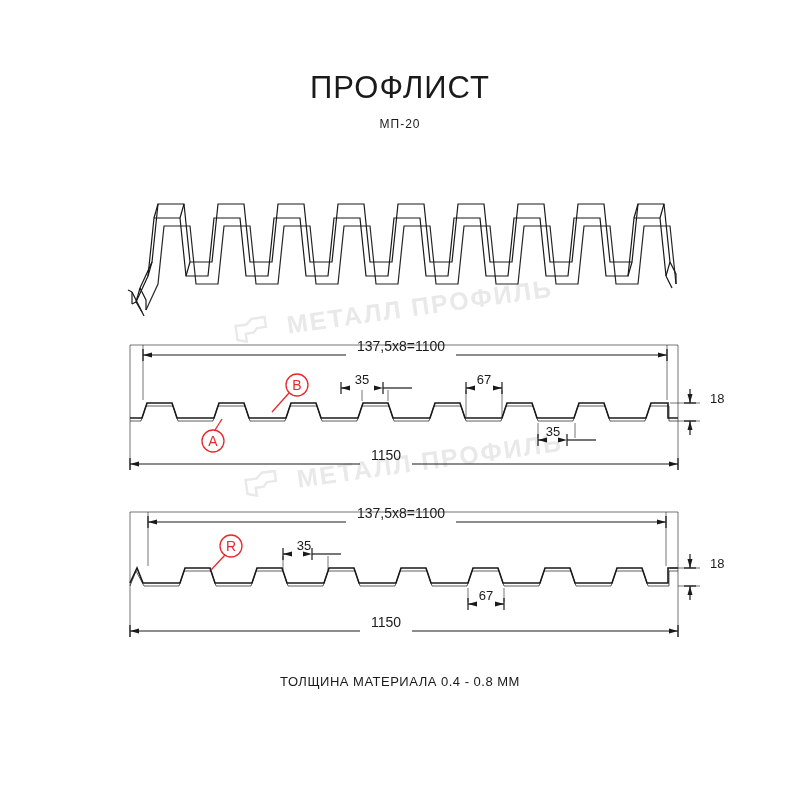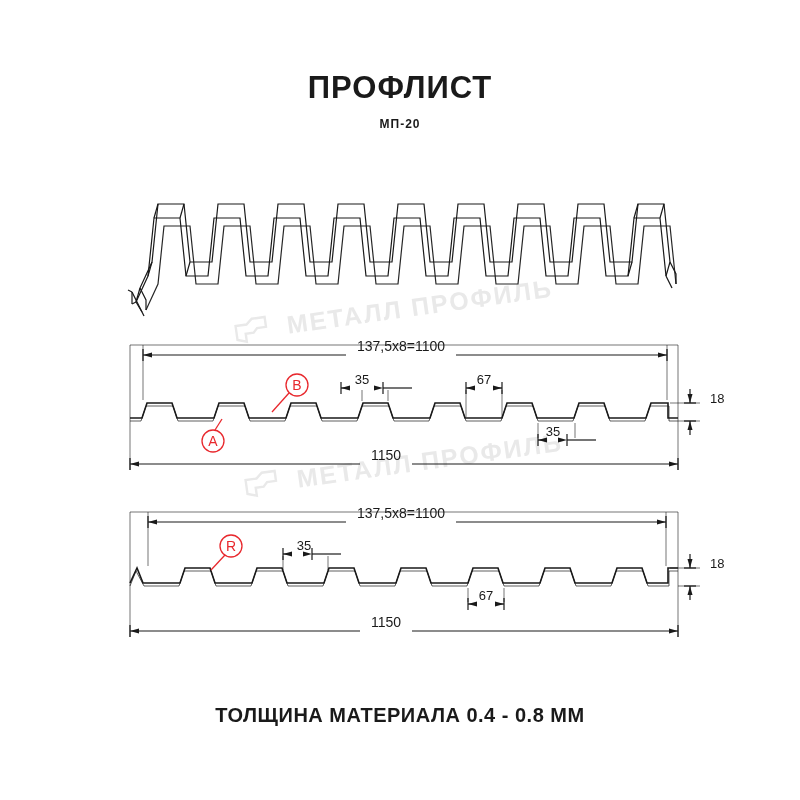--- a/index.html
+++ b/index.html
@@ -19,34 +19,34 @@
     position: absolute;
     inset: 0;
     width: 800px;
     height: 800px;
   }
   .title {
     position: absolute;
     left: 0;
     right: 0;
     text-align: center;
-    font-weight: bold;
+    font-weight: normal;
     letter-spacing: 1px;
   }
   #page-title {
     top: 70px;
     font-size: 31px;
   }
   #page-subtitle {
     top: 117px;
     font-size: 12px;
   }
   #footer-note {
-    top: 704px;
-    font-size: 20px;
+    top: 674px;
+    font-size: 13px;
     letter-spacing: 0.5px;
   }
   .wm {
     position: absolute;
     color: #e9e9e9;
     font-weight: bold;
     font-size: 25px;
     letter-spacing: 2px;
     white-space: nowrap;
     pointer-events: none;

